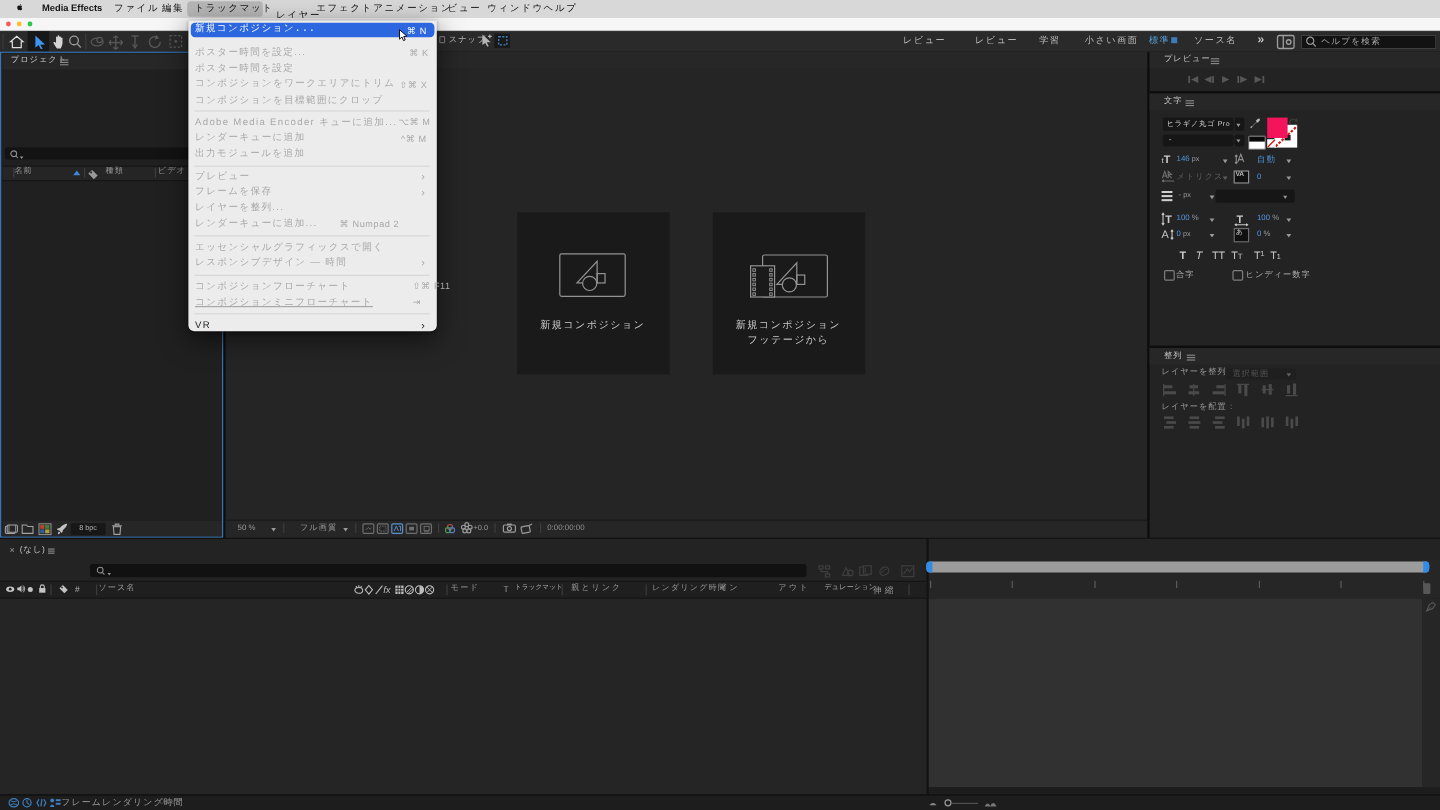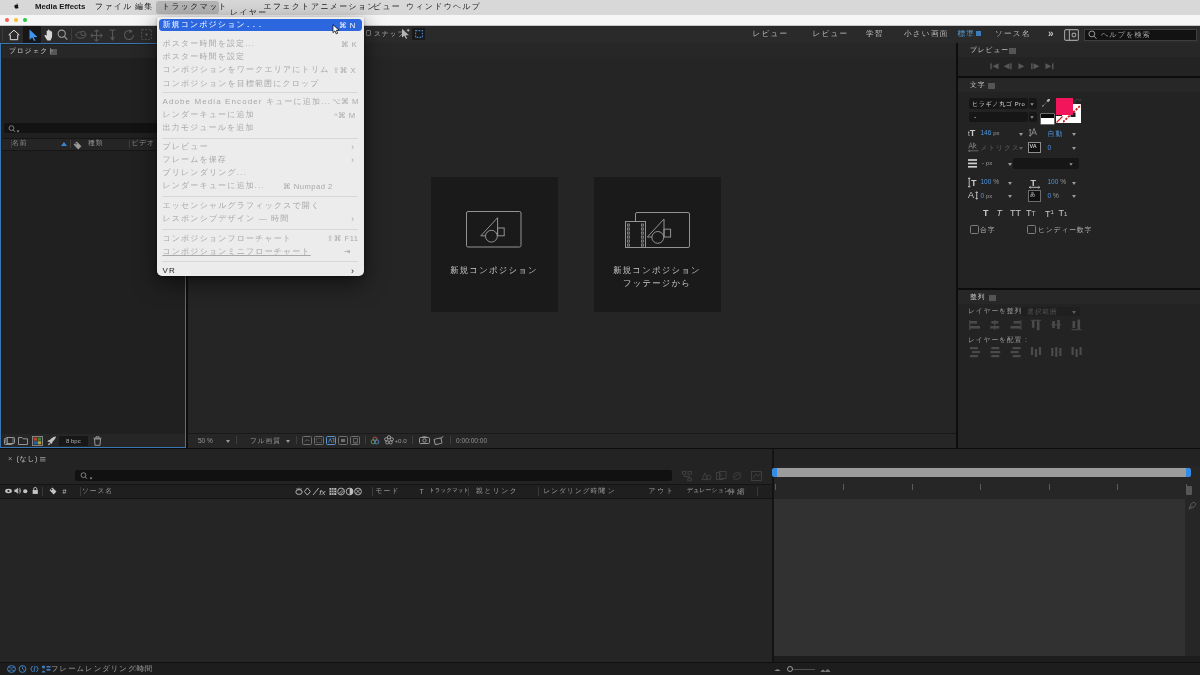--- a/index.html
+++ b/index.html
@@ -722,30 +722,30 @@
 <div class="mi" style="top:97.5px;">Adobe Media Encoder キューに追加...</div>
 <div class="ms" style="top:98px;left:332px;">⌥⌘ M</div>
 <div class="mi" style="top:111px;">レンダーキューに追加</div>
 <div class="ms" style="top:111.5px;left:334px;">^⌘ M</div>
 <div class="mi" style="top:124px;">出力モジュールを追加</div>
 <div class="msep" style="top:137.5px;"></div>
 <div class="mi" style="top:143px;">プレビュー</div>
 <div class="marr" style="top:143px;">›</div>
 <div class="mi" style="top:156.2px;">フレームを保存</div>
 <div class="marr" style="top:156.2px;">›</div>
-<div class="mi" style="top:169.3px;">プリレンダリング...</div>
+<div class="mi" style="top:169.3px;">レイヤーを整列...</div>
 <div class="mi" style="top:182.3px;">レンダーキューに追加...</div>
 <div class="ms" style="top:182.8px;left:283px;">⌘ Numpad 2</div>
 <div class="msep" style="top:196px;"></div>
 <div class="mi" style="top:202px;">エッセンシャルグラフィックスで開く</div>
 <div class="mi" style="top:215px;">レスポンシブデザイン — 時間</div>
 <div class="marr" style="top:215px;">›</div>
 <div class="msep" style="top:228.5px;"></div>
 <div class="mi" style="top:234.5px;">コンポジションフローチャート</div>
-<div class="ms" style="top:235px;left:327px;text-align:right;">⇧⌘ F11</div>
+<div class="ms" style="top:235px;left:344px;text-align:right;">⇧⌘ F11</div>
 <div class="mi" style="top:247.8px;text-decoration:underline;">コンポジションミニフローチャート</div>
 <div class="ms" style="top:248.3px;left:344px;">⇥</div>
 <div class="msep" style="top:261px;"></div>
 <div class="mi" style="top:267px;color:#1e1e1e;">VR</div>
 <div class="marr" style="top:266.5px;color:#1e1e1e;">›</div>
 
 <svg style="left:332px;top:23.5px;z-index:10;" width="9.5" height="11" viewBox="0 0 11 13">
     <path d="M1 0.8 L1 10.2 L3.4 8.1 L4.9 11.6 L6.6 10.9 L5.1 7.5 L8.3 7.3 Z" fill="#fff" stroke="#000" stroke-width="0.9"></path>
   </svg>
 

